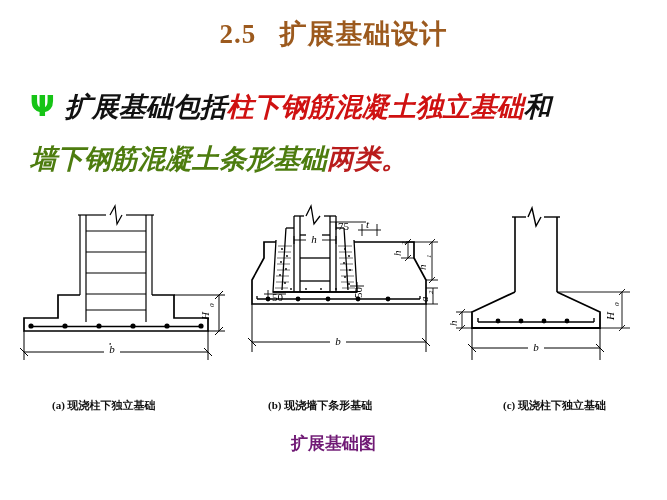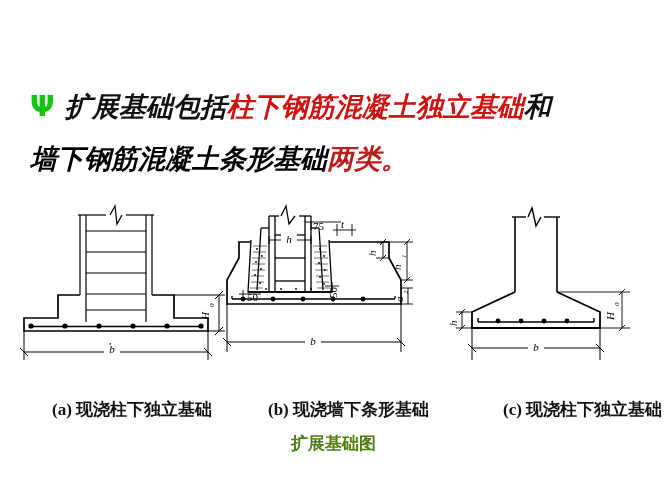--- a/index.html
+++ b/index.html
@@ -57,68 +57,69 @@
   }
   .blk { color: #111111; margin-top: 48px; }
   .red { color: #cf1111; }
 
   
   .figure {
     position: absolute;
     top: 200px;
   }
   #fig-a { left: 18px; }
-  #fig-b { left: 221px; }
+  #fig-b { left: 246px; }
   #fig-c { left: 450px; }
 
   .caption {
     position: absolute;
     top: 398px;
     font-family: "Liberation Serif", "DejaVu Serif", serif;
-    font-size: 17px;
+    font-size: 11px;
     font-weight: bold;
     color: #111;
     white-space: nowrap;
   }
   #cap-a { left: 52px; }
   #cap-b { left: 268px; }
   #cap-c { left: 503px; }
 
   #fig-title {
     position: absolute;
     top: 432px;
     left: 0;
     width: 667px;
     text-align: center;
     font-family: "Liberation Serif", "DejaVu Serif", serif;
     font-size: 17px;
     font-weight: bold;
-    color: #4d7c0f;
+    color: #701a75;
   }
 
   svg text {
     font-family: "Liberation Serif", "DejaVu Serif", serif;
     fill: #000;
   }
   .dimlbl { font-size: 11px; font-style: italic; }
   .numlbl { font-size: 11px; }
   .sub    { font-size: 7px; font-style: italic; }
 </style>
 </head>
 <body>
 
 <div id="slide">
 
+  <div id="title" style="color: rgb(156, 90, 30);">2.5   扩展基础设计</div>
 
   <div id="bullet-block">
     <div class="body-line">
       <span class="psi" style="color: rgb(22, 196, 22);">Ψ</span><span class="blk" style="color: rgb(17, 17, 17);">扩展基础包括</span><span class="red" style="color: rgb(207, 17, 17);">柱下钢筋混凝土独立基础</span><span class="blk" style="color: rgb(17, 17, 17);">和</span>
     </div>
     <div class="body-line">
-      <span class="red" style="color: #000000;">墙下钢筋混凝土条形基础</span><span class="blk" style="color: #b91c1c;">两类。</span>
+      <span class="red" style="color: #4d7c0f;">墙下钢筋混凝土条形基础</span><span class="blk" style="color: #b91c1c;">两类。</span>
     </div>
   </div>
 
   <div class="figure" id="fig-a">
     <svg width="215" height="170" viewBox="0 0 215 170">
       <g stroke="#000" fill="none" stroke-width="1.4">
 
         <path d="M60,15 L88,15" stroke-width="1.2"></path>
         <path d="M108,15 L136,15" stroke-width="1.2"></path>
 

